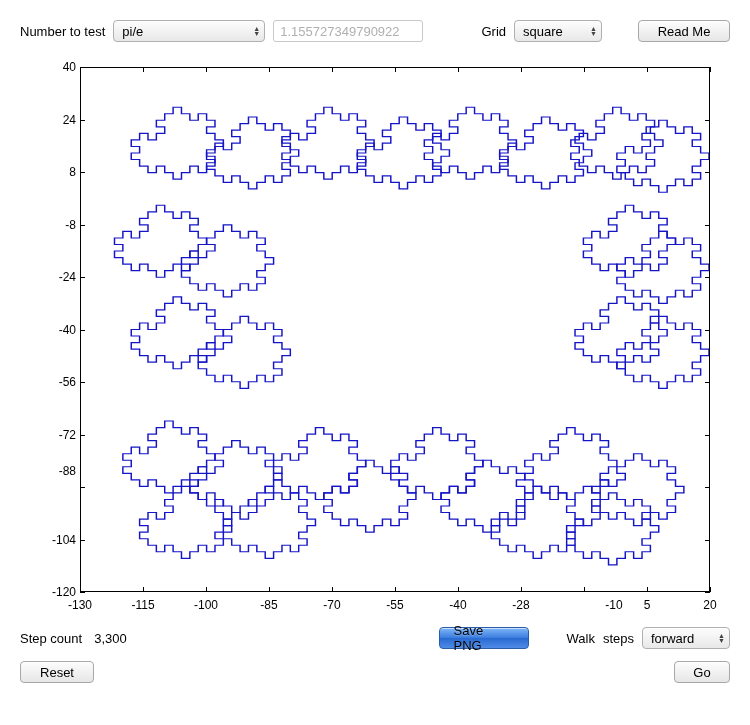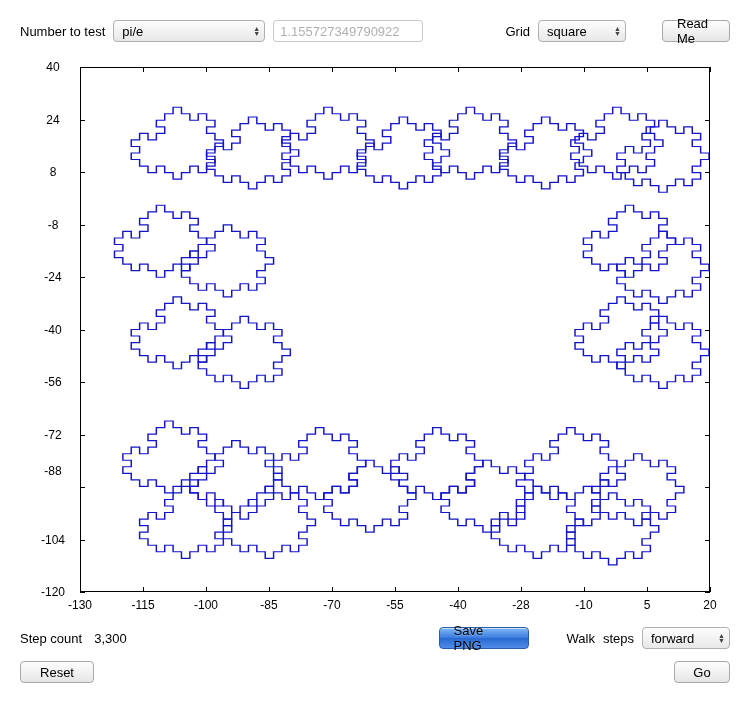--- a/index.html
+++ b/index.html
@@ -86,21 +86,21 @@
     top: 5px;
     right: 10px;
     bottom: 30px;
     border: 1px solid #000;
     background: #fff;
   }
   .ytick {
     position: absolute;
     left: 0;
     width: 46px;
-    text-align: center;
+    text-align: right;
     font-size: 12px;
     transform: translateY(-50%);
     color: #000;
   }
   .xtick {
     position: absolute;
     bottom: 10px;
     font-size: 12px;
     transform: translateX(-50%);
     color: #000;
@@ -151,21 +151,21 @@
     <span class="arrows">▲<br>▼</span>
   </div>
   <div class="readonly-field">1.155727349790922</div>
   <div class="spacer"></div>
   <span class="label">Grid</span>
   <div class="select-wrap" style="width:88px">
     <span>square</span>
     <span class="arrows">▲<br>▼</span>
   </div>
   <div style="width:20px"></div>
-  <div class="btn" style="width:68px">Read Me</div>
+  <div class="btn" style="width:92px">Read Me</div>
 </div>
 
 <div class="chart-area">
   <div class="plot-frame">
     <svg class="walk" viewBox="-130 -40 150 160" preserveAspectRatio="none">
       <g transform="scale(1,-1) translate(0,-0)">
       <g transform="scale(1,-1)">
       </g>
       </g>
       <g stroke="#1515c8" stroke-width="0.35" fill="none">
@@ -259,21 +259,21 @@
     <div class="tick-mark-x" style="left: 302px; top: 5px;"></div>
     <div class="xtick" style="left: 365px;">-55</div>
     <div class="tick-mark-x" style="left: 365px; top: 525px;"></div>
     <div class="tick-mark-x" style="left: 365px; top: 5px;"></div>
     <div class="xtick" style="left: 428px;">-40</div>
     <div class="tick-mark-x" style="left: 428px; top: 525px;"></div>
     <div class="tick-mark-x" style="left: 428px; top: 5px;"></div>
     <div class="xtick" style="left: 491px;">-28</div>
     <div class="tick-mark-x" style="left: 491px; top: 525px;"></div>
     <div class="tick-mark-x" style="left: 491px; top: 5px;"></div>
-    <div class="xtick" style="left: 554px;">-10</div>
+    <div class="xtick" style="left: 584px;">-10</div>
     <div class="tick-mark-x" style="left: 554px; top: 525px;"></div>
     <div class="tick-mark-x" style="left: 554px; top: 5px;"></div>
     <div class="xtick" style="left: 617px;">5</div>
     <div class="tick-mark-x" style="left: 617px; top: 525px;"></div>
     <div class="tick-mark-x" style="left: 617px; top: 5px;"></div>
     <div class="xtick" style="left: 680px;">20</div>
     <div class="tick-mark-x" style="left: 680px; top: 525px;"></div>
     <div class="tick-mark-x" style="left: 680px; top: 5px;"></div>
   </div>
 

